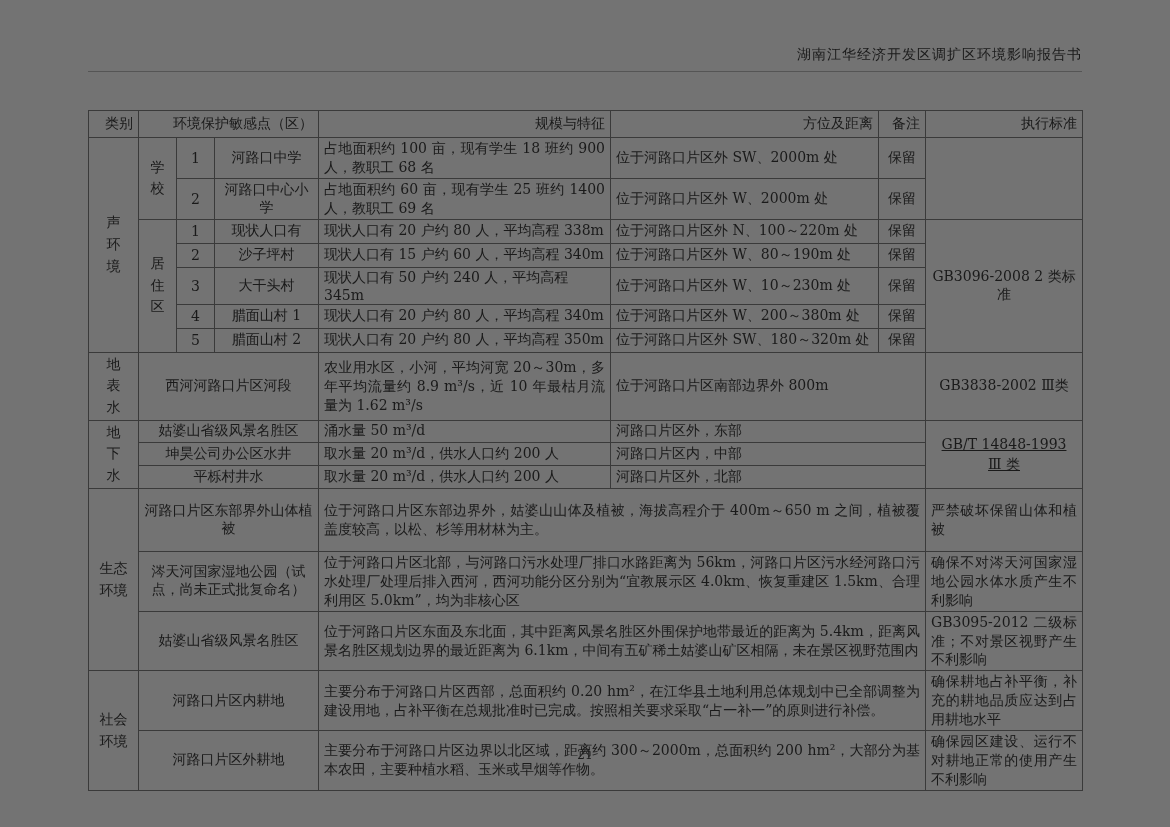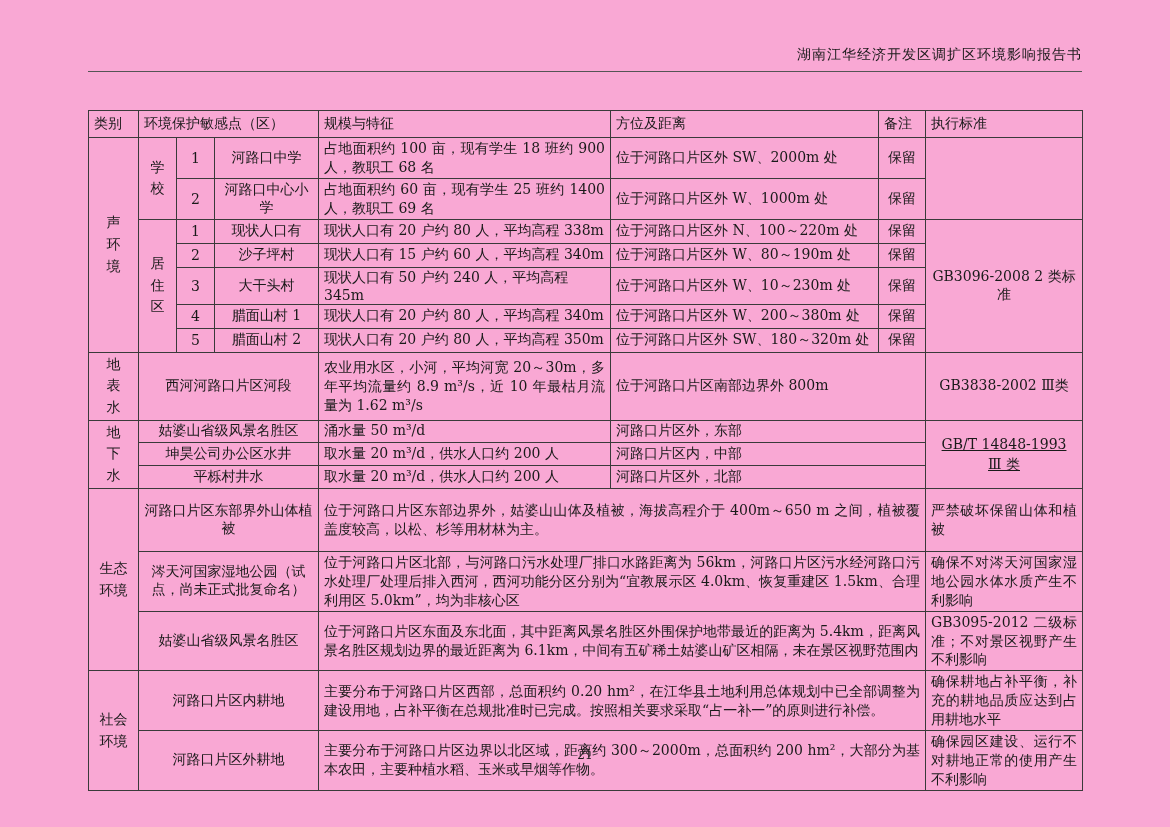--- a/index.html
+++ b/index.html
@@ -1,24 +1,24 @@
 <!DOCTYPE html>
 <html><head>
 <meta charset="utf-8">
 <style>
   html,body{margin:0;padding:0;background:#e8e8e8;}
-  .page{position:relative;width:1170px;height:827px;background:#f9a8d4;margin:0 auto;
+  .page{position:relative;width:1170px;height:827px;background:#737373;margin:0 auto;
         font-family:"DejaVu Serif","Liberation Serif",serif;color:#1a1a1a;overflow:hidden;}
   .doc-header{position:absolute;top:46px;left:88px;width:994px;text-align:right;
               font-size:14px;letter-spacing:1px;padding-bottom:7px;border-bottom:1px solid #555;}
   table.main{position:absolute;top:110px;left:88px;width:994px;border-collapse:collapse;
              table-layout:fixed;font-size:14px;}
   td,th{border:1px solid #3a3a3a;padding:1px 5px;vertical-align:middle;font-weight:normal;
         overflow:hidden;}
-  th{text-align:left;}
+  th{text-align:right;}
   .c{text-align:center;}
   .j{text-align:justify;line-height:1.35;}
   .v{white-space:pre-line;text-align:center;line-height:1.55;padding:1px 2px;}
   .pre{white-space:pre-line;text-align:center;line-height:1.45;text-decoration:underline;}
   .doc-footer{position:absolute;top:748px;left:0;width:1170px;text-align:center;font-size:12px;}
 </style>
 </head>
 <body>
 
 <div class="page">
@@ -58,21 +58,21 @@
       <td class="j">占地面积约 100 亩，现有学生 18 班约 900 人，教职工 68 名</td>
       <td>位于河路口片区外 SW、2000m 处</td>
       <td class="c">保留</td>
       <td rowspan="2"></td>
     </tr>
 
     <tr style="height:37px">
       <td class="c">2</td>
       <td class="c" style="padding:1px 4px">河路口中心小学</td>
       <td class="j">占地面积约 60 亩，现有学生 25 班约 1400 人，教职工 69 名</td>
-      <td>位于河路口片区外 W、1000m 处</td>
+      <td>位于河路口片区外 W、2000m 处</td>
       <td class="c">保留</td>
     </tr>
 
     <tr style="height:24px">
       <td rowspan="5" class="v">居
 住
 区</td>
       <td class="c">1</td>
       <td class="c">现状人口有</td>
       <td>现状人口有 20 户约 80 人，平均高程 338m</td>

